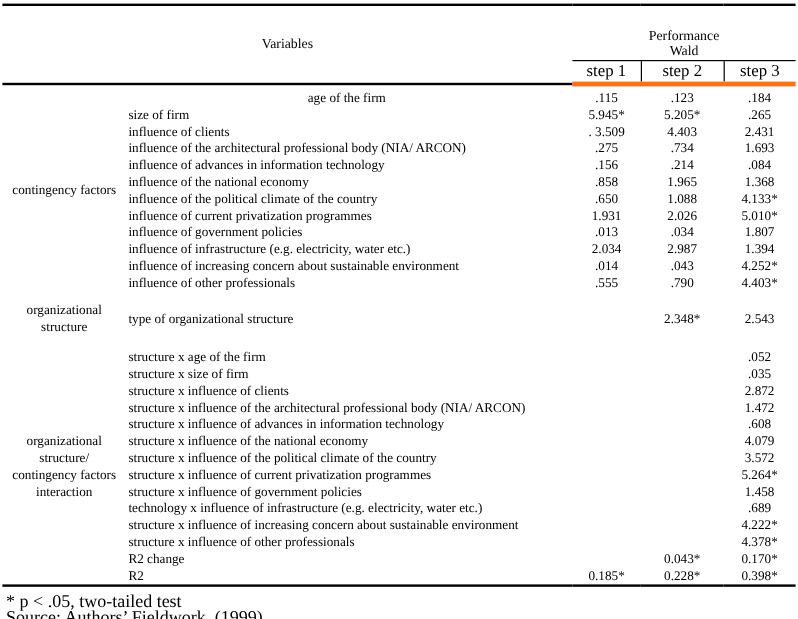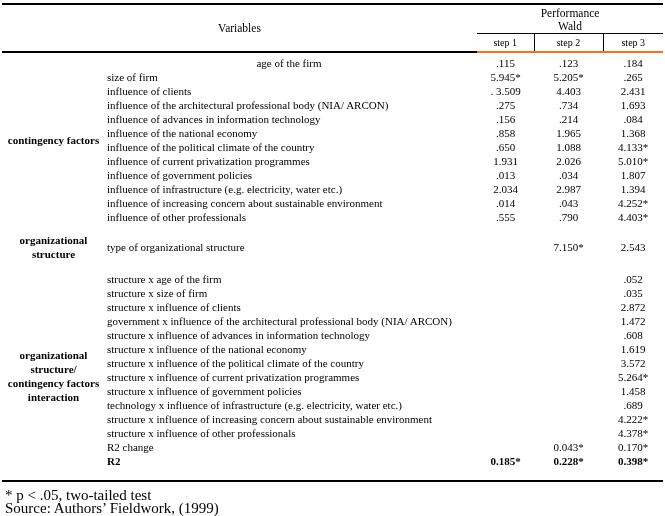--- a/index.html
+++ b/index.html
@@ -37,59 +37,58 @@
   }
   .variables-h {
     border-bottom: 2px solid #000;
     text-align: center;
     vertical-align: middle;
   }
   .perf-h {
     border-bottom: 1px solid #000;
     text-align: center;
     vertical-align: top;
-    padding-top: 2px;
+    padding-top: 19px;
     line-height: 13px;
   }
   .steps-row th {
-    border-bottom: 2px solid #f97316;
-    text-align: center;
-    font-size: 10px;
+    border-bottom: 4px solid #f97316;
+    text-align: center;
+    font-size: 14px;
     line-height: 16px;
     height: 17px;
   }
   .step-2 {
     border-left: 1px solid #000;
     border-right: 1px solid #000;
   }
 
   td {
     font-size: 11px;
     line-height: 14px;
     padding: 0;
     vertical-align: middle;
   }
   .group-cell {
     text-align: center;
     vertical-align: middle;
     white-space: pre-line;
-    font-weight: bold;
   }
   .var-cell {
     text-align: left;
     padding-left: 2px;
     padding-right: 6px;
   }
   .val-cell {
     text-align: center;
   }
   tr.section-0.section-first td { padding-top: 3px; text-align: center; }
   tr.section-1 td { padding-top: 9px; padding-bottom: 10px; }
   tr.section-2.section-first td { padding-top: 1px; margin-top: 28px; }
-  tr.section-2.section-last td { padding-bottom: 12px; font-weight: bold; }
+  tr.section-2.section-last td { padding-bottom: 0; }
 
   .footnotes {
     margin-top: 7px;
     padding-left: 3px;
     font-size: 15px;
     line-height: 12.5px;
   }
 </style>
 </head>
 <body>
@@ -190,21 +189,21 @@
     <td class="var-cell">influence of other professionals</td>
     <td class="val-cell">.555</td>
     <td class="val-cell">.790</td>
     <td class="val-cell">4.403*</td>
   </tr>
         <tr class="section-1 section-first section-last">
           <td class="group-cell" rowspan="1">organizational
 structure</td>
     <td class="var-cell">type of organizational structure</td>
     <td class="val-cell"></td>
-    <td class="val-cell">7.150*</td>
+    <td class="val-cell">2.348*</td>
     <td class="val-cell">2.543</td>
   </tr>
         <tr class="section-2 section-first">
           <td class="group-cell" rowspan="14">organizational
 structure/
 contingency factors
 interaction</td>
     <td class="var-cell">structure x age of the firm</td>
     <td class="val-cell"></td>
     <td class="val-cell"></td>
@@ -216,36 +215,36 @@
     <td class="val-cell"></td>
     <td class="val-cell">.035</td>
   </tr>
         <tr class="section-2">
     <td class="var-cell">structure x influence of clients</td>
     <td class="val-cell"></td>
     <td class="val-cell"></td>
     <td class="val-cell">2.872</td>
   </tr>
         <tr class="section-2">
-    <td class="var-cell">government x influence of the architectural professional body (NIA/ ARCON)</td>
+    <td class="var-cell">structure x influence of the architectural professional body (NIA/ ARCON)</td>
     <td class="val-cell"></td>
     <td class="val-cell"></td>
     <td class="val-cell">1.472</td>
   </tr>
         <tr class="section-2">
     <td class="var-cell">structure x influence of advances in information technology</td>
     <td class="val-cell"></td>
     <td class="val-cell"></td>
     <td class="val-cell">.608</td>
   </tr>
         <tr class="section-2">
     <td class="var-cell">structure x influence of the national economy</td>
     <td class="val-cell"></td>
     <td class="val-cell"></td>
-    <td class="val-cell">1.619</td>
+    <td class="val-cell">4.079</td>
   </tr>
         <tr class="section-2">
     <td class="var-cell">structure x influence of the political climate of the country</td>
     <td class="val-cell"></td>
     <td class="val-cell"></td>
     <td class="val-cell">3.572</td>
   </tr>
         <tr class="section-2">
     <td class="var-cell">structure x influence of current privatization programmes</td>
     <td class="val-cell"></td>

